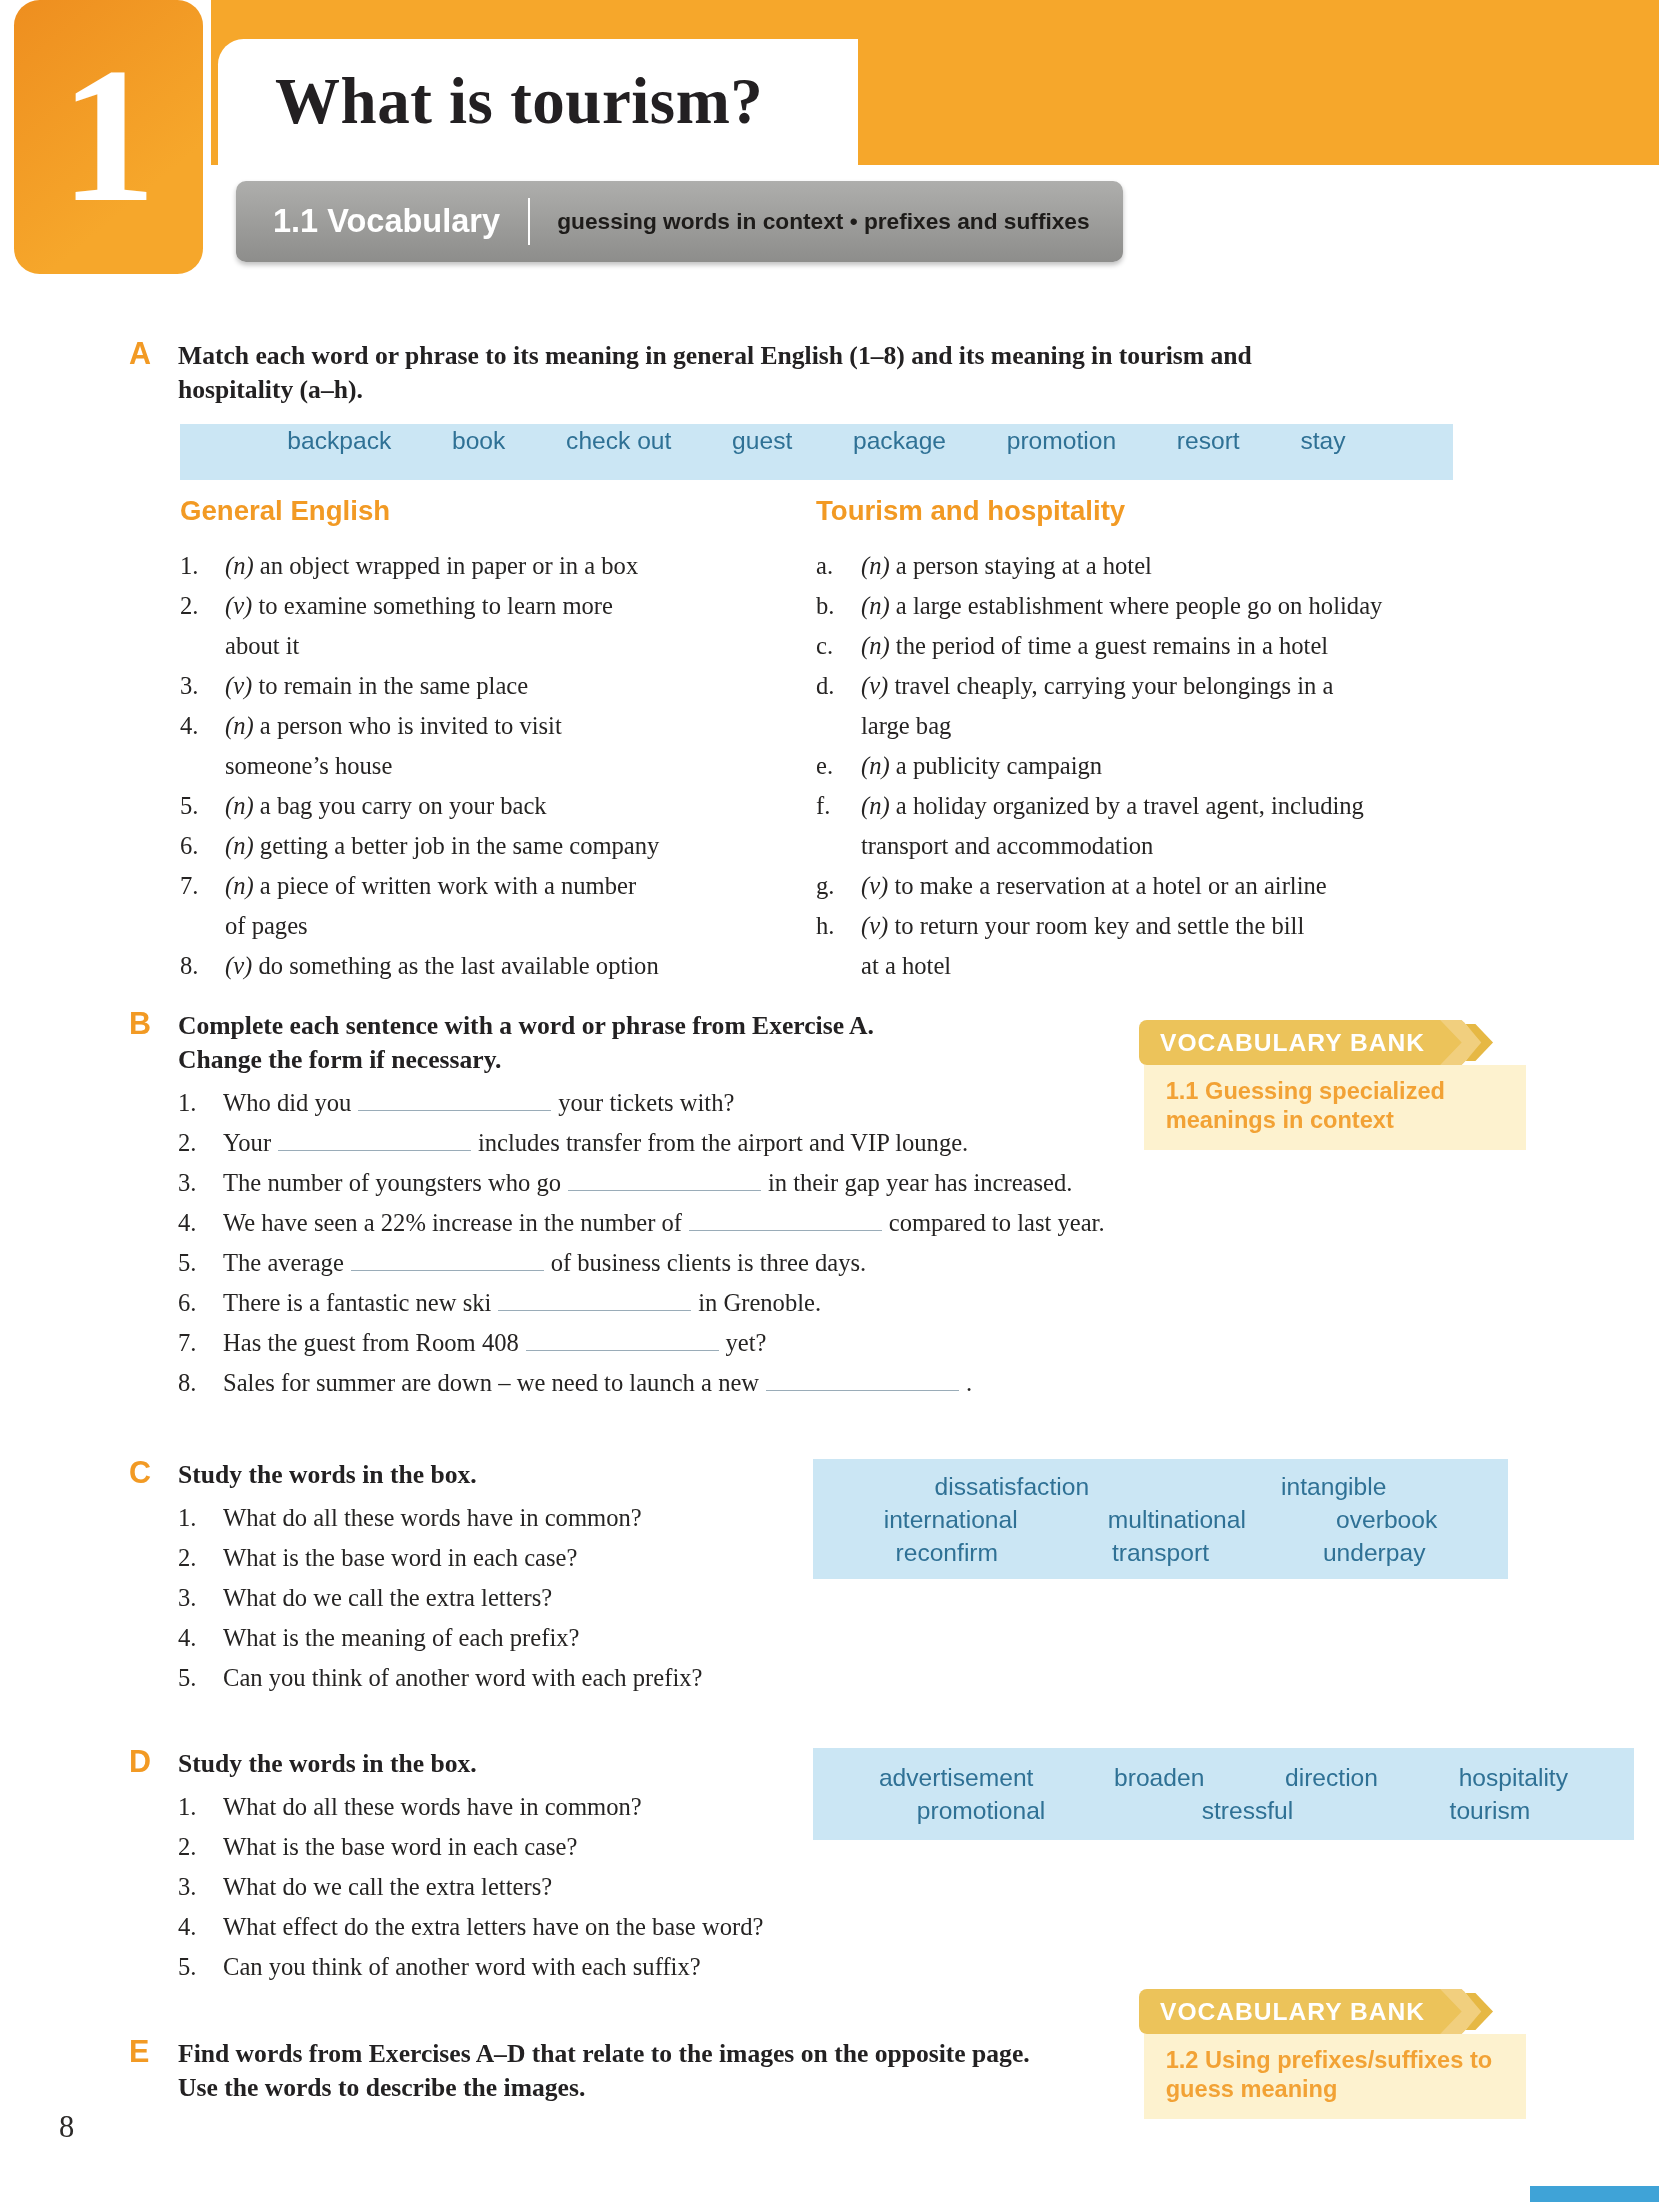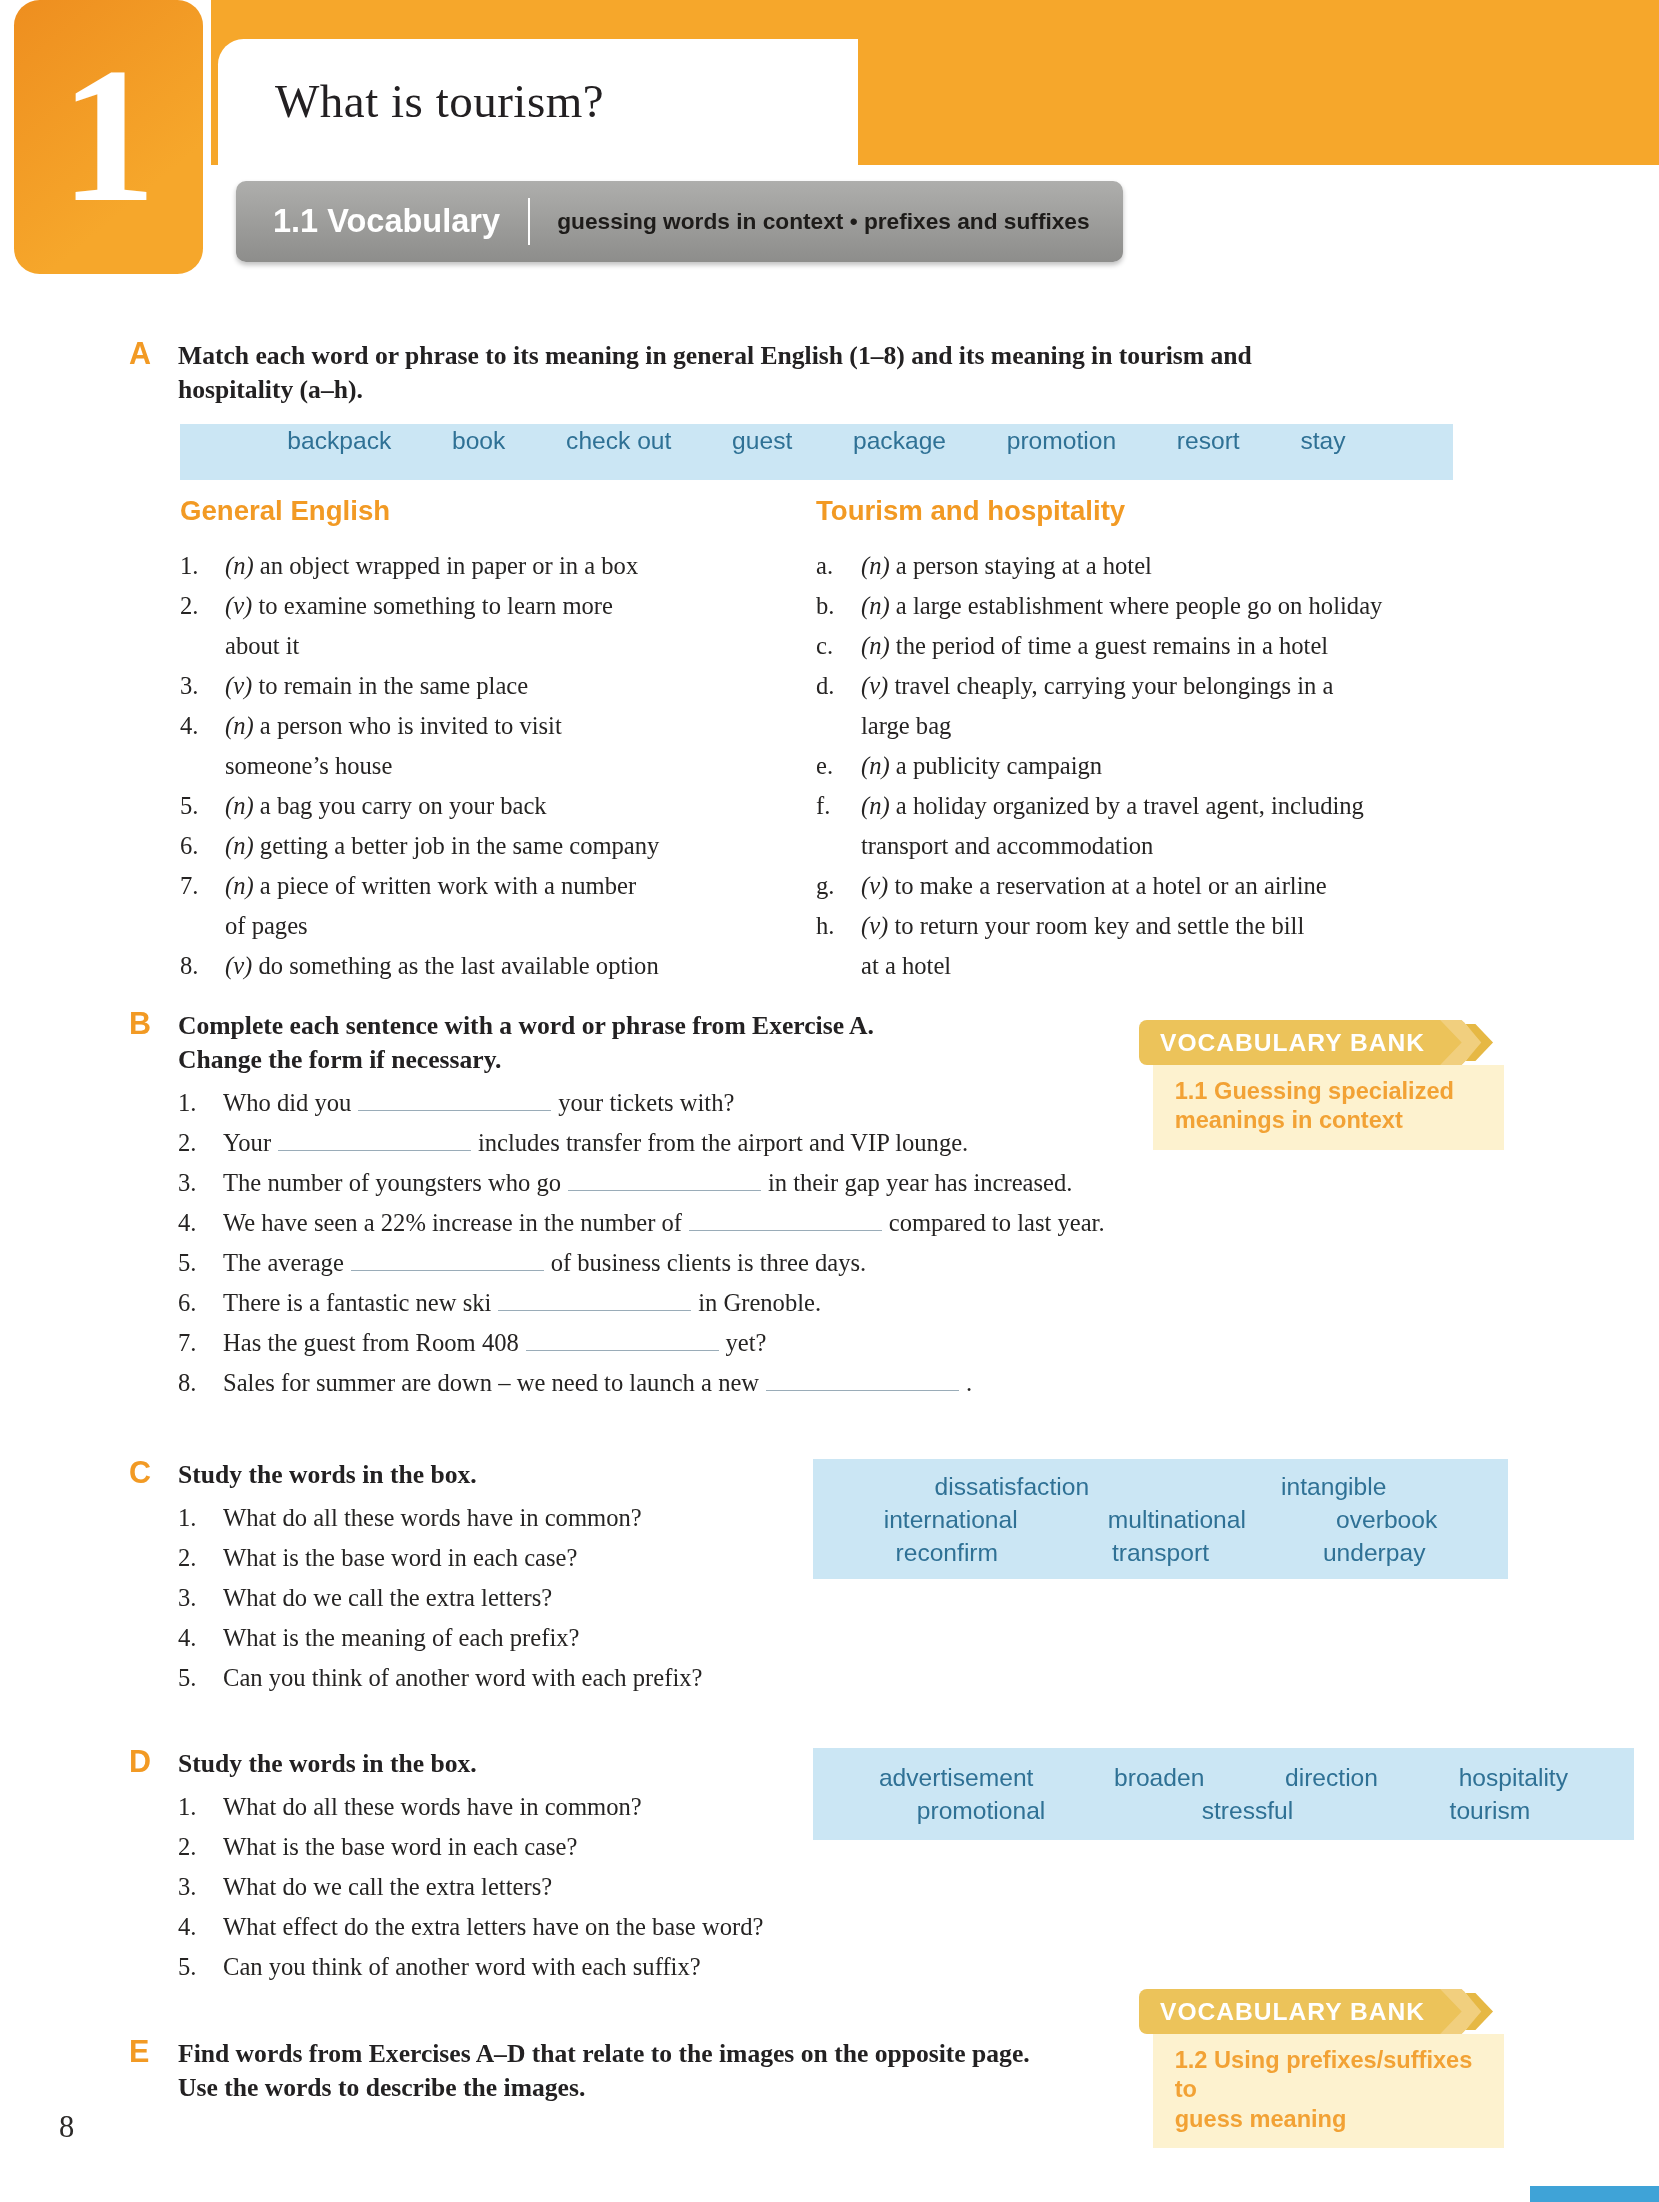--- a/index.html
+++ b/index.html
@@ -8,21 +8,21 @@
         font-family:"Liberation Serif",serif;color:#262423}
 
   
   #band{position:absolute;left:211px;top:0;right:0;height:165px;background:var(--band-orange,#f6a72b)}
   #unit-box{position:absolute;left:13.8px;top:0;width:189px;height:274px;border-radius:25.6px;
             background:linear-gradient(140deg,#ee8e1f 0%,#f6a72b 70%)}
   #unit-num{position:absolute;left:0;top:3.9px;width:100%;text-align:center;
             font:bold 192px "Liberation Serif",serif;line-height:264px;color:#fff}
   #title-plate{position:absolute;left:218px;top:39px;width:640px;height:126px;background:#fff;
                border-radius:25.6px 0 0 0}
-  #page-title{position:absolute;left:57px;top:0;line-height:124px;font-weight:normal;font-size:47px;
+  #page-title{position:absolute;left:57px;top:0;line-height:124px;font-weight:bold;font-size:65px;
               color:#232022;letter-spacing:0.5px}
   #banner{position:absolute;left:236px;top:181px;width:887px;height:81px;border-radius:9.9px;
           background:linear-gradient(180deg,#aeaeac 0%,#8d8d8b 100%);
           display:flex;align-items:center;box-shadow:0 3px 4.9px rgba(0,0,0,.25)}
   #banner-heading{font:bold 32.5px "Liberation Sans",sans-serif;color:#fff;padding-left:37px;white-space:nowrap}
   #banner-divider{width:2px;height:47px;background:#fff;margin:0 27.6px;flex:none}
   #banner-sub{font:bold 22.7px "Liberation Sans",sans-serif;color:#1e1c1a;white-space:nowrap}
 
   
   .ex{position:absolute}
@@ -53,21 +53,21 @@
   #col-ge{left:180px;width:591px}
   #col-th{left:816px;width:652px}
   .colhead{font:bold 27.6px "Liberation Sans",sans-serif;color:var(--orange,#f29a24);margin-bottom:19px}
 
   
   .vb{position:absolute;width:366px}
   .vb-badge{position:relative;width:327px;height:45px;background:var(--gold,#ecc35a);border-radius:7.9px;
             display:flex;align-items:center;z-index:2}
   .vb-title{font:bold 24.6px "Liberation Sans",sans-serif;color:#fff;letter-spacing:1px;padding-left:21px;white-space:nowrap}
   .vb-chev{position:absolute;right:-35px;top:-2px}
-  .vb-note{background:var(--cream,#fdf2cf);margin-left:14px;width:351px;padding:11.8px 15.8px 13.8px 21.7px;
+  .vb-note{background:var(--cream,#fdf2cf);margin-left:5px;width:382px;padding:11.8px 15.8px 13.8px 21.7px;
            font:bold 23.6px "Liberation Sans",sans-serif;color:var(--note-orange,#f2a235);
            line-height:29.6px;white-space:pre-line}
 
   
   #page-num{position:absolute;left:59px;top:2110px;font-size:30.5px;color:#2c2a29}
   #unit-tab{position:absolute;left:1530px;top:2186px;width:130px;height:16.7px;background:var(--page-blue-tab,#3fa3d7)}
 </style>
 </head>
 <body>
 

